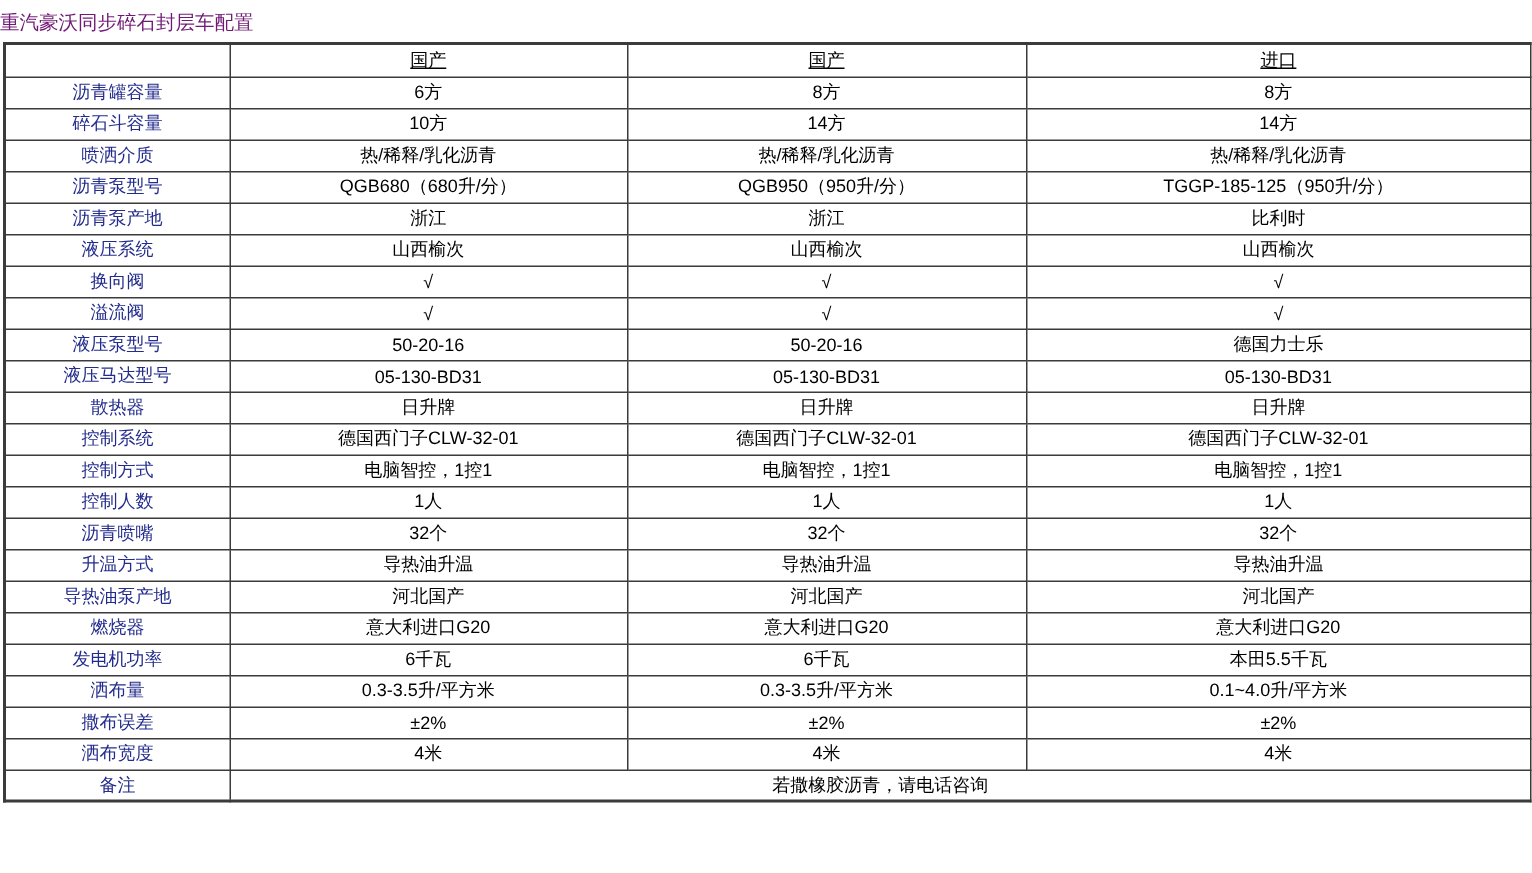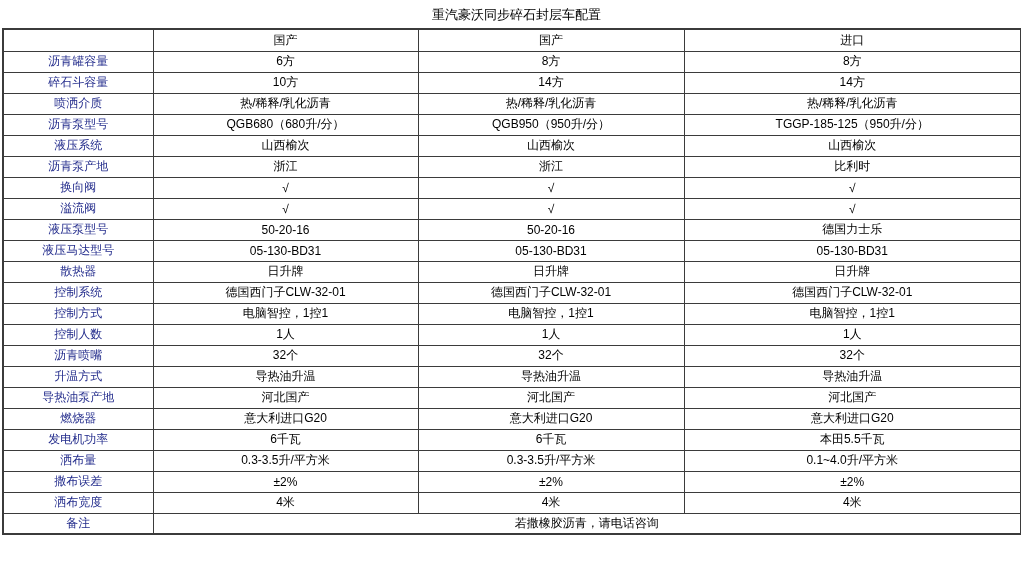--- a/index.html
+++ b/index.html
@@ -13,24 +13,22 @@
     color: #000000;
   }
   .page {
     width: 1021px;
     height: 582px;
     overflow: hidden;
   }
   .title {
     height: 28px;
     line-height: 30px;
-    text-align: center;
     font-size: 13px;
-    color: #000000;
-    padding-left: 12px;
+    color: #701a75;
   }
   table.spec {
     border-collapse: collapse;
     table-layout: fixed;
     width: 1018px;
     margin-left: 2px;
     border: 2px solid #3b3b3b;
   }
   table.spec th, table.spec td {
     border: 1px solid #3b3b3b;
@@ -39,20 +37,21 @@
     font-weight: normal;
     text-align: center;
     vertical-align: middle;
     padding: 0 2px;
     overflow: hidden;
     white-space: nowrap;
   }
   table.spec thead th {
     height: 22px;
     color: #000000;
+    text-decoration: underline;
   }
   th.row-label {
     text-align: right;
     color: var(--label-color, #232c8c);
     padding-right: 3px;
   }
   td.remark-value {
     text-align: center;
     margin-top: 30px;
   }
@@ -97,30 +96,30 @@
           <td>热/稀释/乳化沥青</td>
           <td>热/稀释/乳化沥青</td>
         </tr>
         <tr>
           <th class="row-label">沥青泵型号</th>
           <td>QGB680（680升/分）</td>
           <td>QGB950（950升/分）</td>
           <td>TGGP-185-125（950升/分）</td>
         </tr>
         <tr>
+          <th class="row-label">沥青泵产地</th>
+          <td>浙江</td>
+          <td>浙江</td>
+          <td>比利时</td>
+        </tr>
+        <tr>
           <th class="row-label">液压系统</th>
           <td>山西榆次</td>
           <td>山西榆次</td>
           <td>山西榆次</td>
-        </tr>
-        <tr>
-          <th class="row-label">沥青泵产地</th>
-          <td>浙江</td>
-          <td>浙江</td>
-          <td>比利时</td>
         </tr>
         <tr>
           <th class="row-label">换向阀</th>
           <td>√</td>
           <td>√</td>
           <td>√</td>
         </tr>
         <tr>
           <th class="row-label">溢流阀</th>
           <td>√</td>

